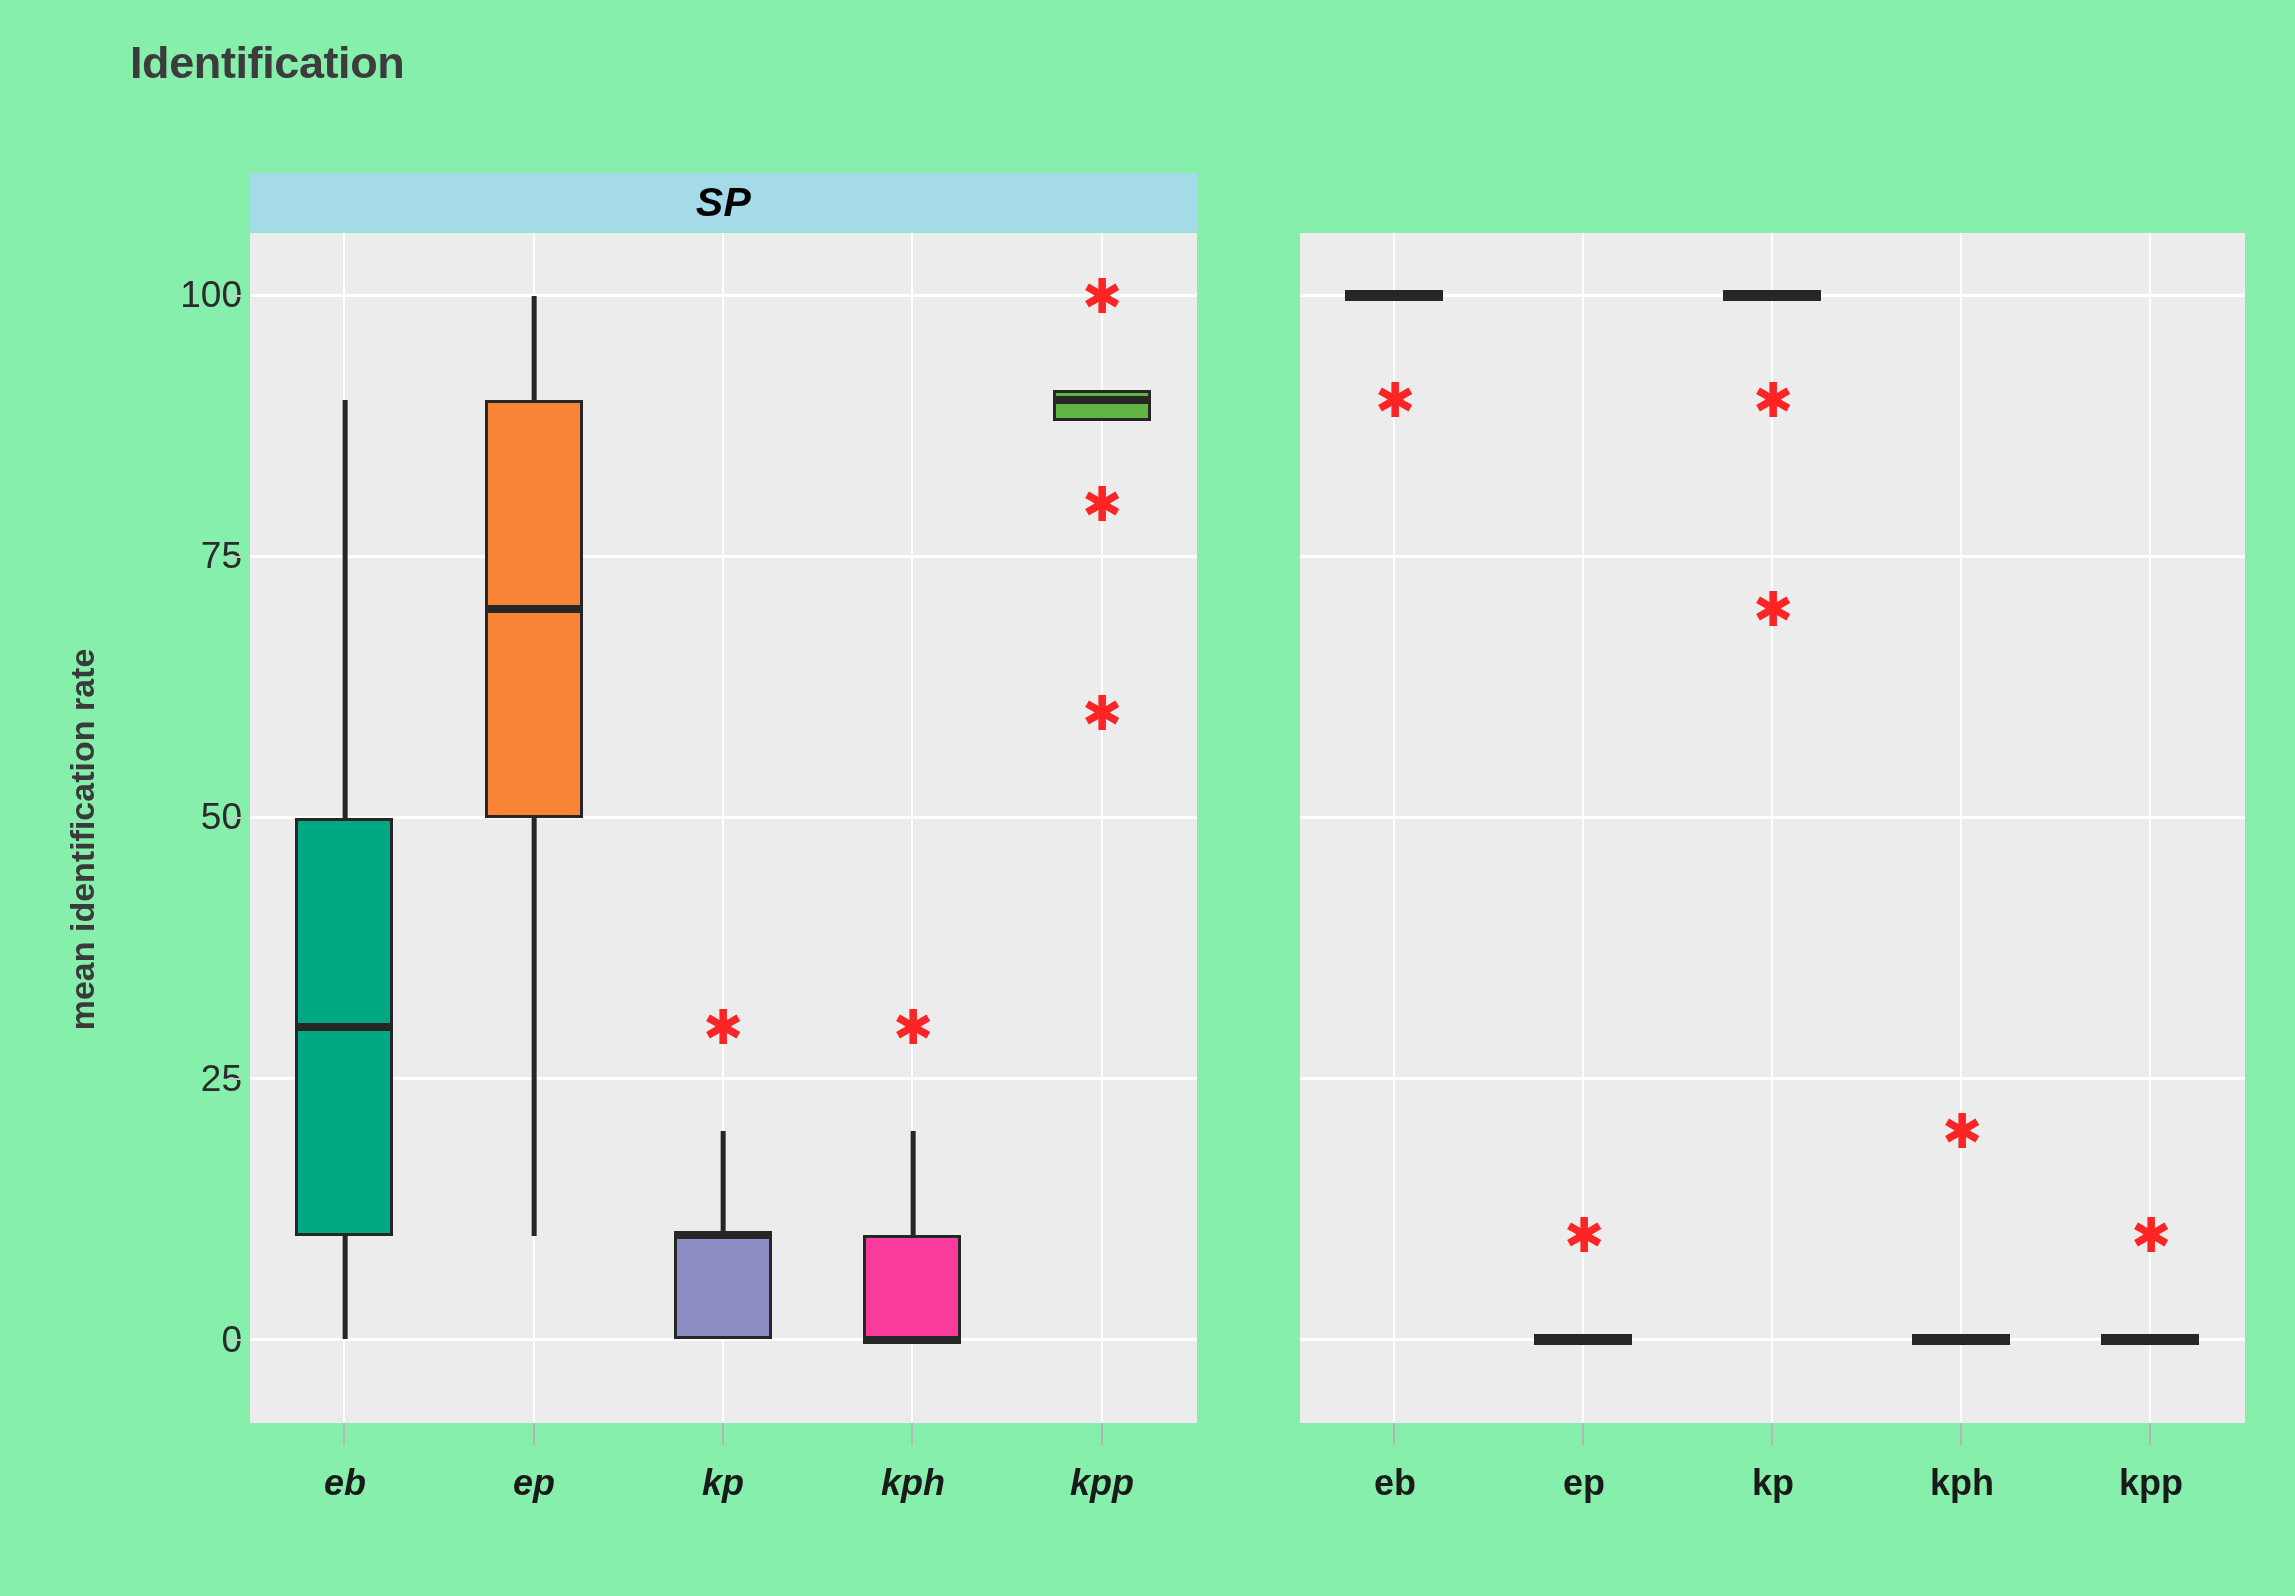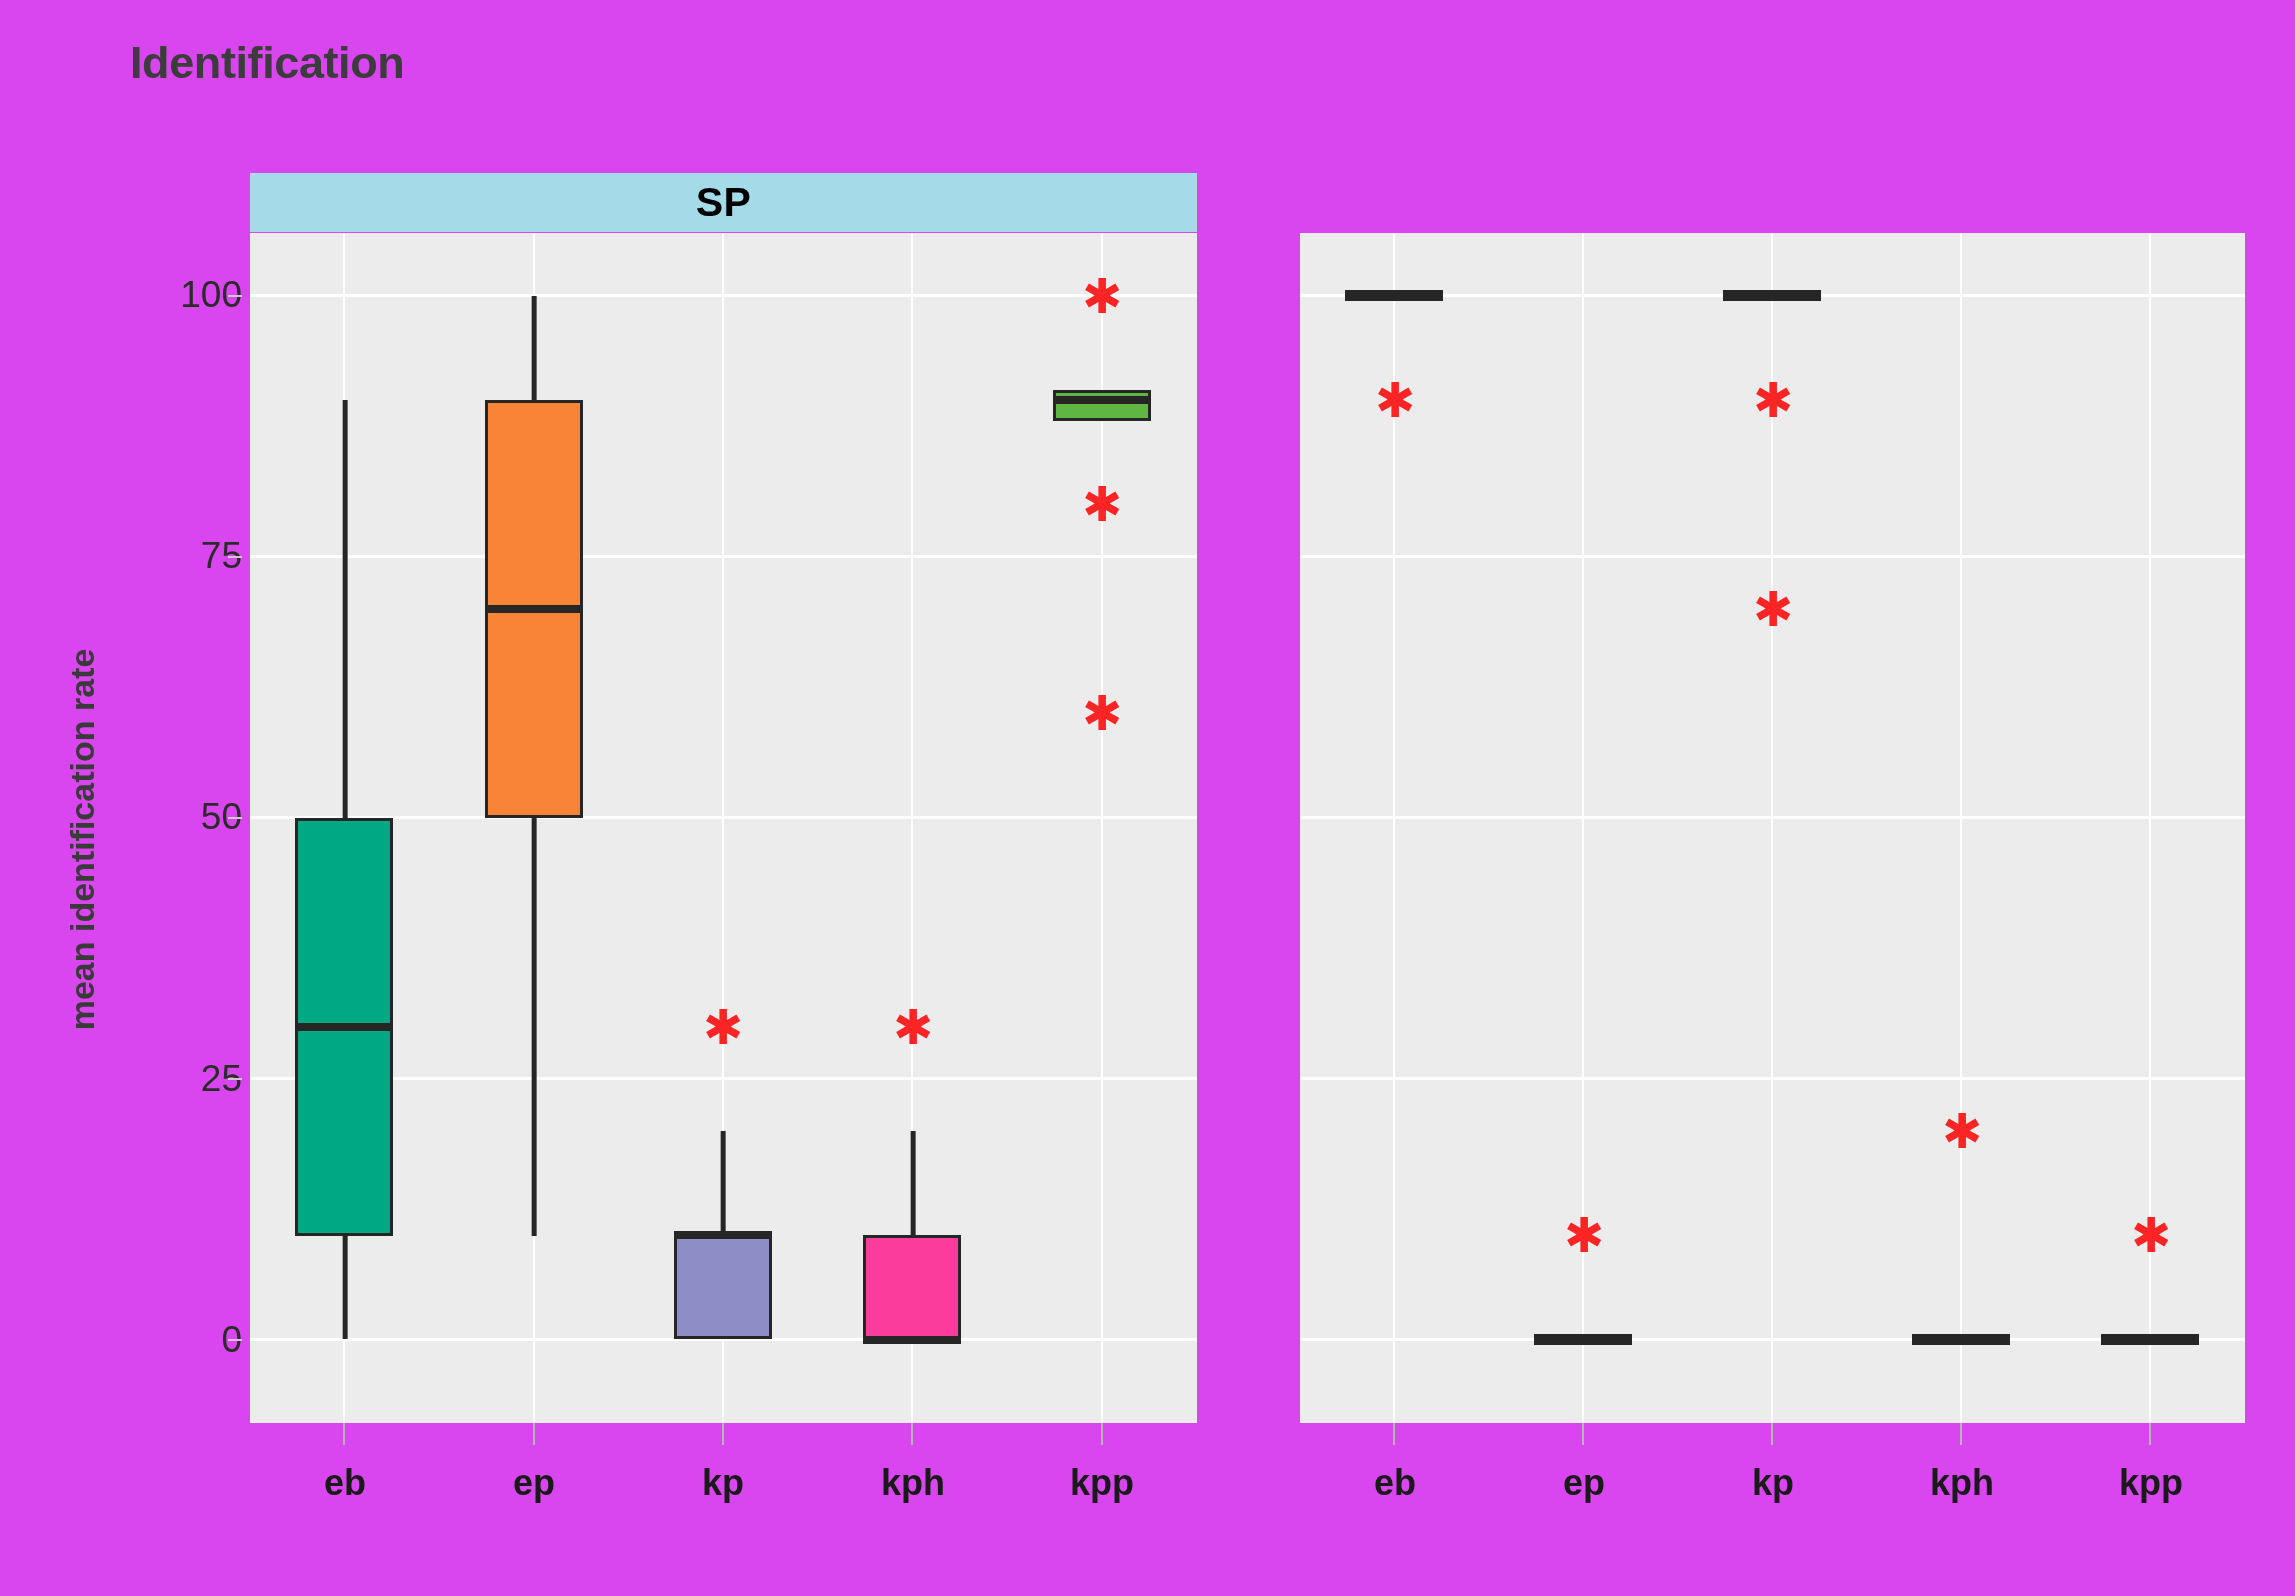--- a/index.html
+++ b/index.html
@@ -4,21 +4,21 @@
 <style>
   html, body {
     margin: 0;
     padding: 0;
     background: #ffffff;
   }
   #root {
     position: relative;
     width: 2295px;
     height: 1596px;
-    background: #d946ef;
+    background: #86efac;
     font-family: "Liberation Sans", sans-serif;
     overflow: hidden;
   }
   .plot-title {
     position: absolute;
     left: 130px;
     top: 37px;
     font-size: 45px;
     font-weight: bold;
     color: #3c3c3c;
@@ -164,21 +164,21 @@
       <div class="ytick-label" style="top: 1079px;">25</div>
       <div class="ytick-mark" style="left: 103px; top: 1078px;"></div>
       <div class="ytick-label" style="top: 817px;">50</div>
       <div class="ytick-mark" style="left: 103px; top: 817px;"></div>
       <div class="ytick-label" style="top: 556px;">75</div>
       <div class="ytick-mark" style="left: 103px; top: 556px;"></div>
       <div class="ytick-label" style="top: 295px;">100</div>
       <div class="ytick-mark" style="left: 103px; top: 295px;"></div>
     </div>
 
-  <div class="panel" id="panel-0" style="left: 250px; width: 947px;">
+  <div class="panel" id="panel-0" style="left: 250px; width: 947px; font-style: italic;">
     <div class="panel-strip">
       <span class="panel-strip-label">SP</span>
     </div>
     <div class="panel-area" id="area-0">
         <div class="gridline-major" style="top: 1105px;"></div>
         <div class="gridline-major" style="top: 844px;"></div>
         <div class="gridline-major" style="top: 583px;"></div>
         <div class="gridline-major" style="top: 322px;"></div>
         <div class="gridline-major" style="top: 61px;"></div>
         <div class="gridline-v" style="left: 93px;"></div>

